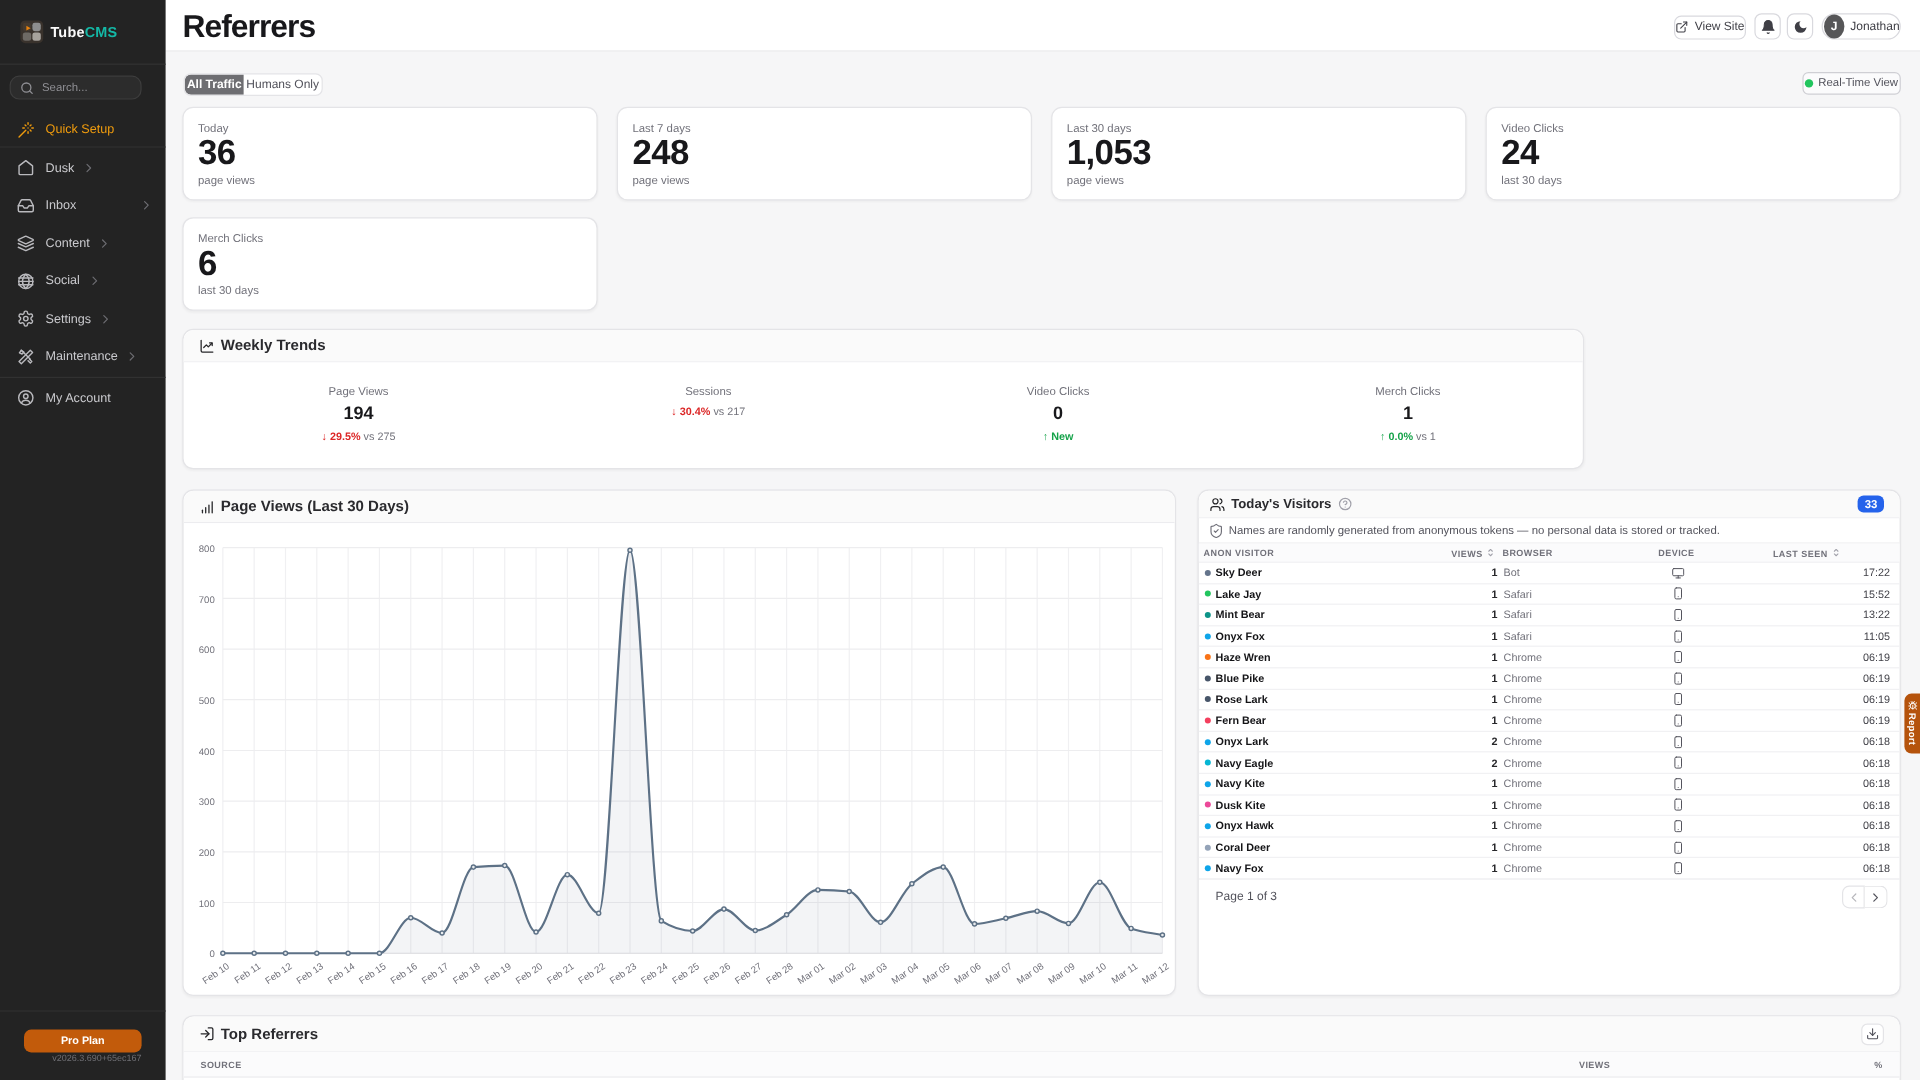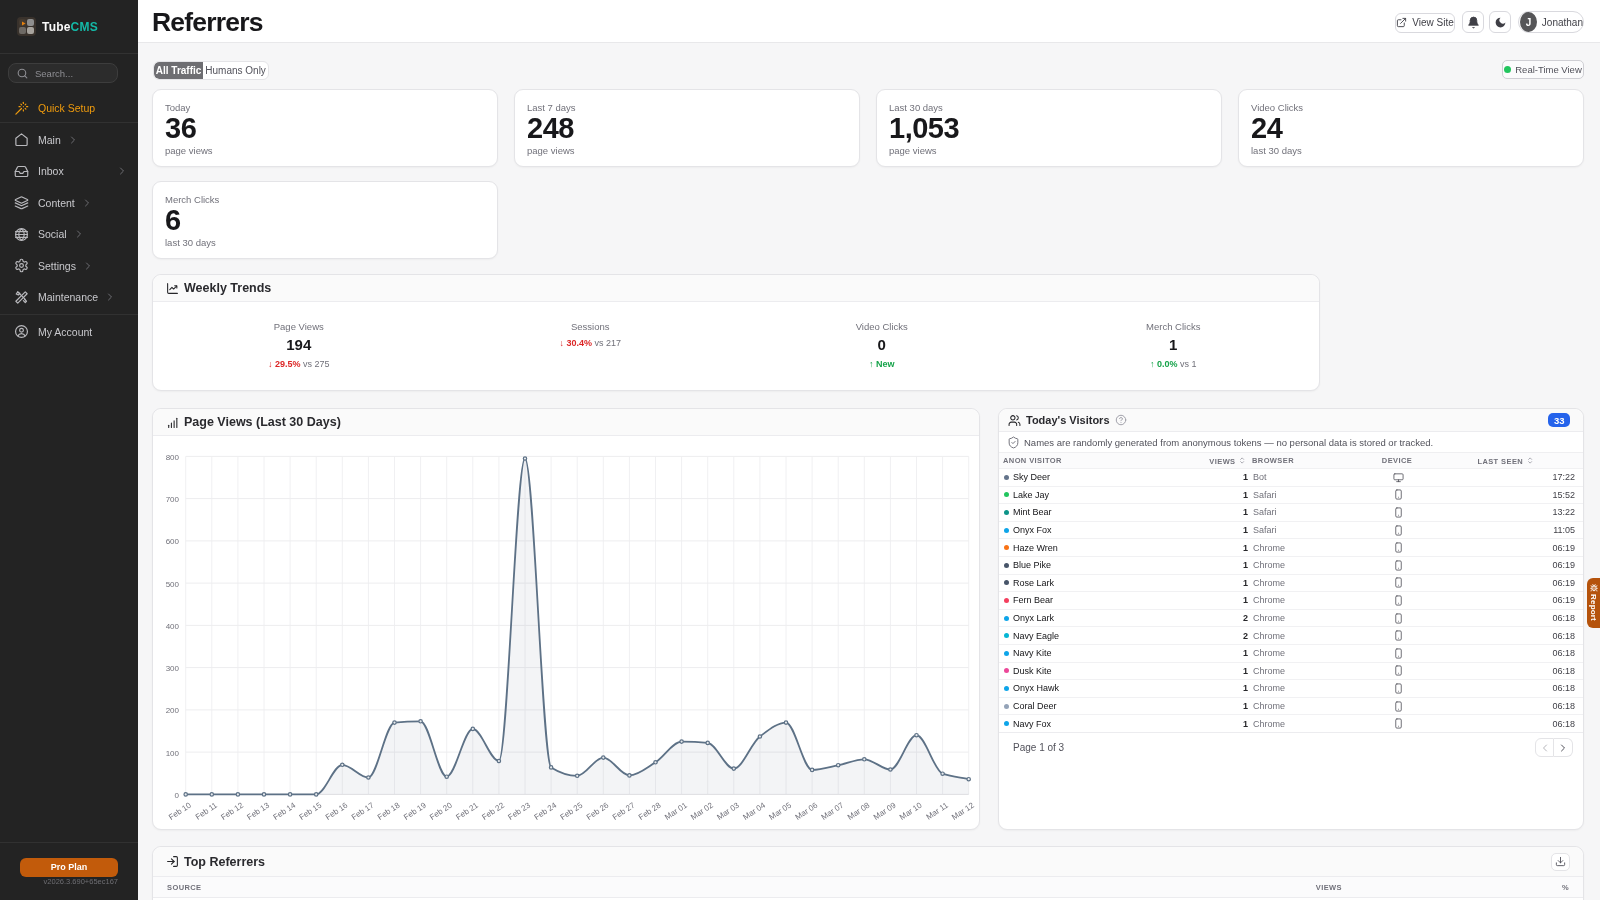--- a/index.html
+++ b/index.html
@@ -54,21 +54,21 @@
 
 #vnote{height:21px;display:flex;align-items:center;gap:4px;padding:0 8px;font-size:9.5px;color:#52525b;border-bottom:1px solid #efeff1}
 .vhead{display:grid;grid-template-columns:193px 51px 110px 80px 1fr;align-items:center;height:15px;padding:0 8px 0 4px;background:#fbfbfc;font-size:7.5px;font-weight:bold;color:#71717a;letter-spacing:.4px}
 .vhead .h2,.vrow .vc2{text-align:right}
 .vhead .h3{padding-left:5px}
 .vhead .h4{text-align:center}
 .vhead .h5{text-align:center}
 .vrow{display:grid;grid-template-columns:193px 51px 110px 80px 1fr;align-items:center;height:17.6px;padding:0 8px 0 5px;border-top:1px solid #f1f1f3;font-size:9px}
 .vrow .vc1{display:flex;align-items:center;gap:4px}
 .dot{width:5px;height:5px;border-radius:50%;display:inline-block;flex:none}
-.vname{font-weight:normal;color:#141417;font-size:9px}
+.vname{font-weight:bold;color:#141417;font-size:9px}
 .vrow .vc2{font-weight:bold;color:#27272a}
 .vrow .vc3{color:#71717a;padding-left:5px}
 .vrow .vc4{text-align:center;line-height:0}
 .vrow .vc5{text-align:right;color:#3f3f46}
 #vpag{border-top:1px solid #ececef;height:31px;display:flex;align-items:center;padding:0 10px 0 14px;font-size:10px;color:#52525b}
 #vpbtns{margin-left:auto;display:flex}
 .pbtn{width:19px;height:19px;border:1px solid #e4e4e7;display:flex;align-items:center;justify-content:center;background:#fff}
 .pbtn.l{border-radius:6px 0 0 6px}
 .pbtn.r{border-radius:0 6px 6px 0;border-left:none}
 
@@ -120,21 +120,21 @@
           </svg>
           <span class="mlabel">Quick Setup</span>
         </div>
     <div class="msep"></div>
     <div class="mitem">
           <svg width="15" height="15" viewBox="0 0 24 24" fill="none" style="">
             <g stroke="#b9b9bd" stroke-width="1.9" stroke-linecap="round" stroke-linejoin="round">
               <path d="m3 10 9-7 9 7v10a1.6 1.6 0 0 1-1.6 1.6H4.6A1.6 1.6 0 0 1 3 20Z"></path>
             </g>
           </svg>
-          <span class="mlabel">Main</span>
+          <span class="mlabel">Dusk</span>
           <span class="mchev">
             <svg width="12" height="12" viewBox="0 0 24 24" fill="none" style="">
               <g stroke="#6d6d72" stroke-width="2" stroke-linecap="round" stroke-linejoin="round">
                 <path d="m9 18 6-6-6-6"></path>
               </g>
             </svg>
           </span>
         </div>
     <div class="mitem">
           <svg width="15" height="15" viewBox="0 0 24 24" fill="none" style="">

